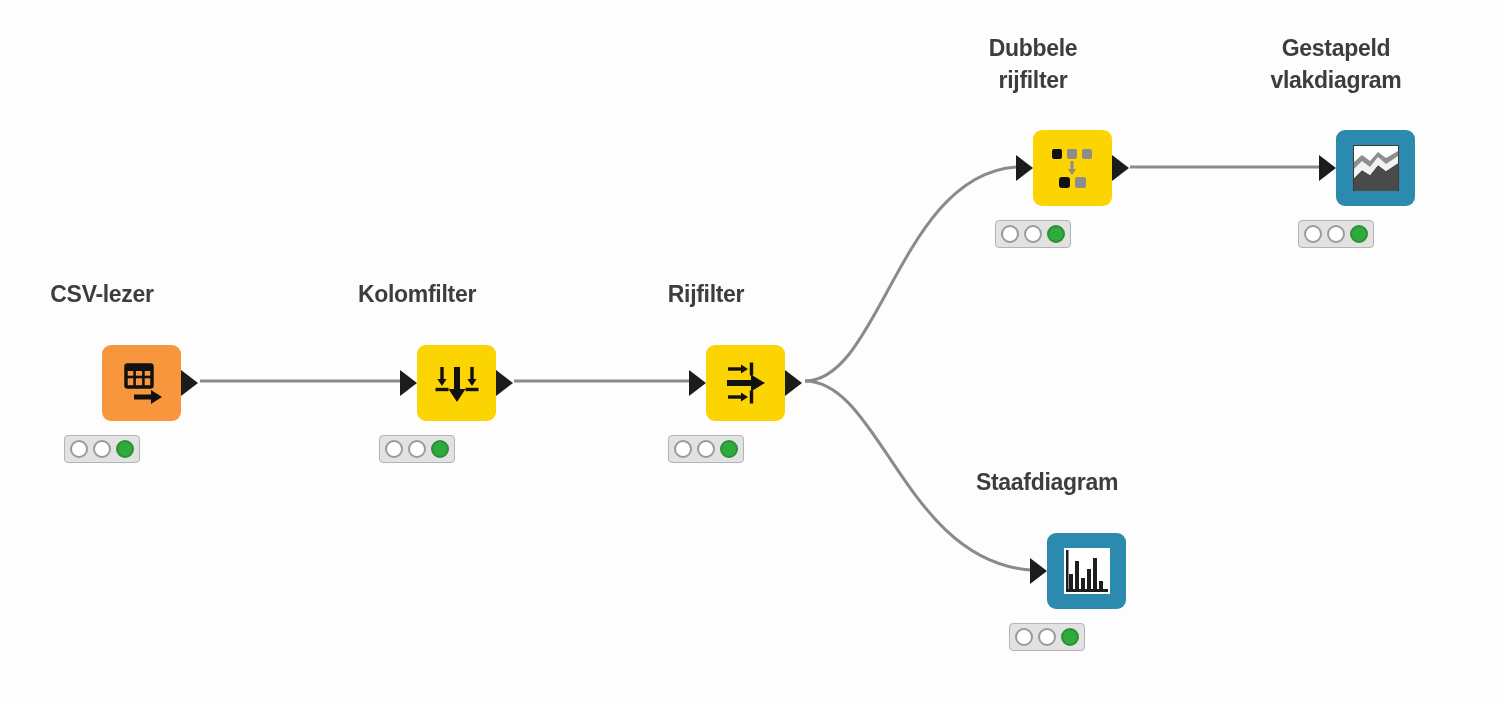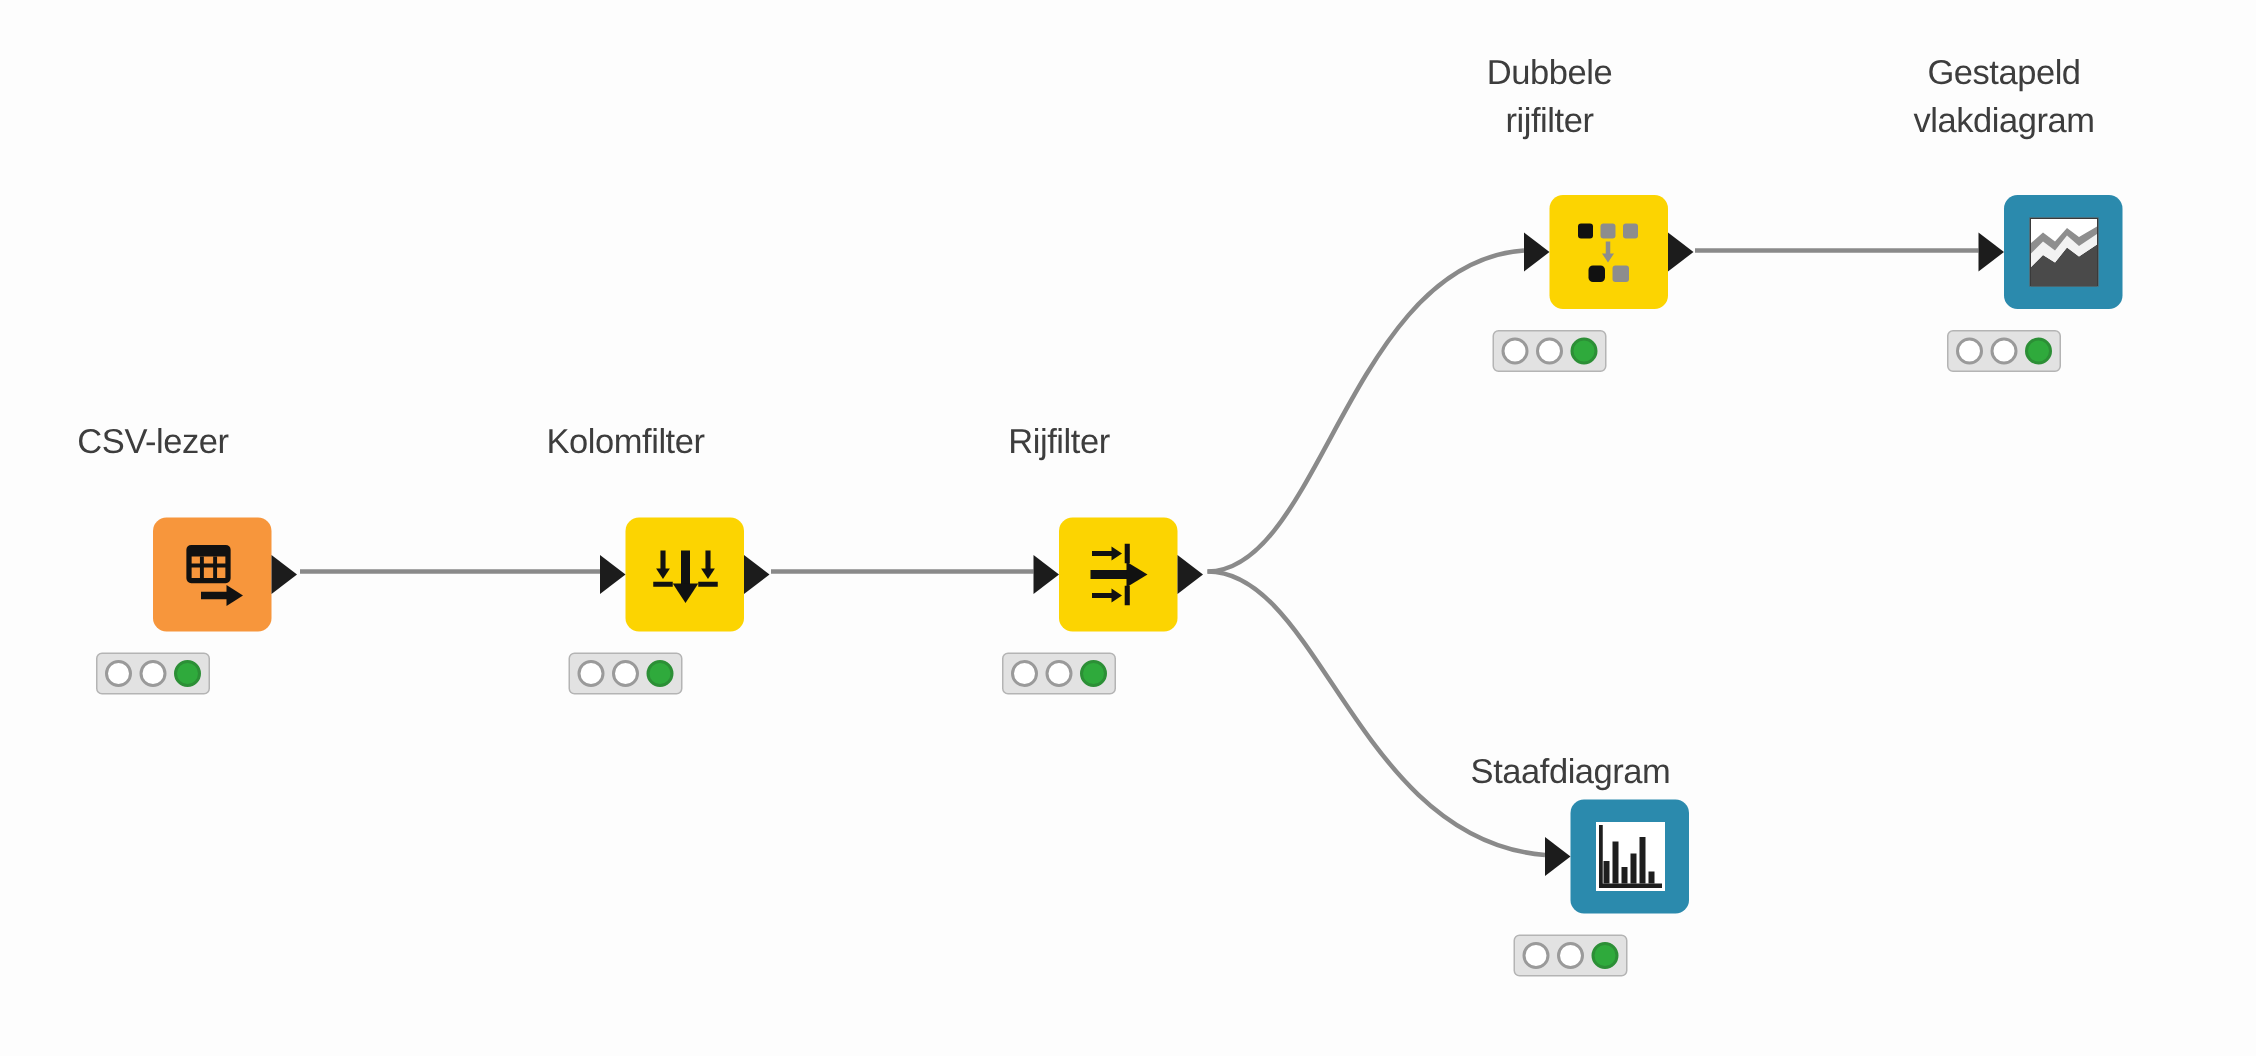--- a/index.html
+++ b/index.html
@@ -31,21 +31,21 @@
     width: 0;
     height: 0;
   }
   .node-label {
     position: absolute;
     left: 50%;
     transform: translateX(-50%);
     width: 240px;
     text-align: center;
     font-family: "Liberation Sans", sans-serif;
-    font-weight: normal;
+    font-weight: bold;
     font-size: 23px;
     line-height: 32px;
     color: #3d3d3d;
     letter-spacing: -0.3px;
     white-space: pre-line;
   }
   .node-body {
     position: absolute;
     width: 79px;
     height: 76px;
@@ -243,21 +243,21 @@
 
     </div>
     <div class="status">
       <span class="light off"></span>
       <span class="light off"></span>
       <span class="light green"></span>
     </div>
   </div>
 
   <div class="node" style="left:1047px; top:533px;">
-    <div class="node-label" style="top:-67px;margin-top:32px;">Staafdiagram</div>
+    <div class="node-label" style="top:-67px;">Staafdiagram</div>
     <div class="node-body teal">
       <div class="icon-wrap">
         <svg width="46" height="46" viewBox="0 0 46 46">
           <rect x="0" y="0" width="46" height="46" fill="#ffffff"></rect>
           <g fill="#1e1e1e">
             <rect x="5" y="26" width="4" height="15"></rect>
             <rect x="11" y="13" width="4" height="28"></rect>
             <rect x="17" y="30" width="4" height="11"></rect>
             <rect x="23" y="21" width="4" height="20"></rect>
             <rect x="29" y="10" width="4" height="31"></rect>

